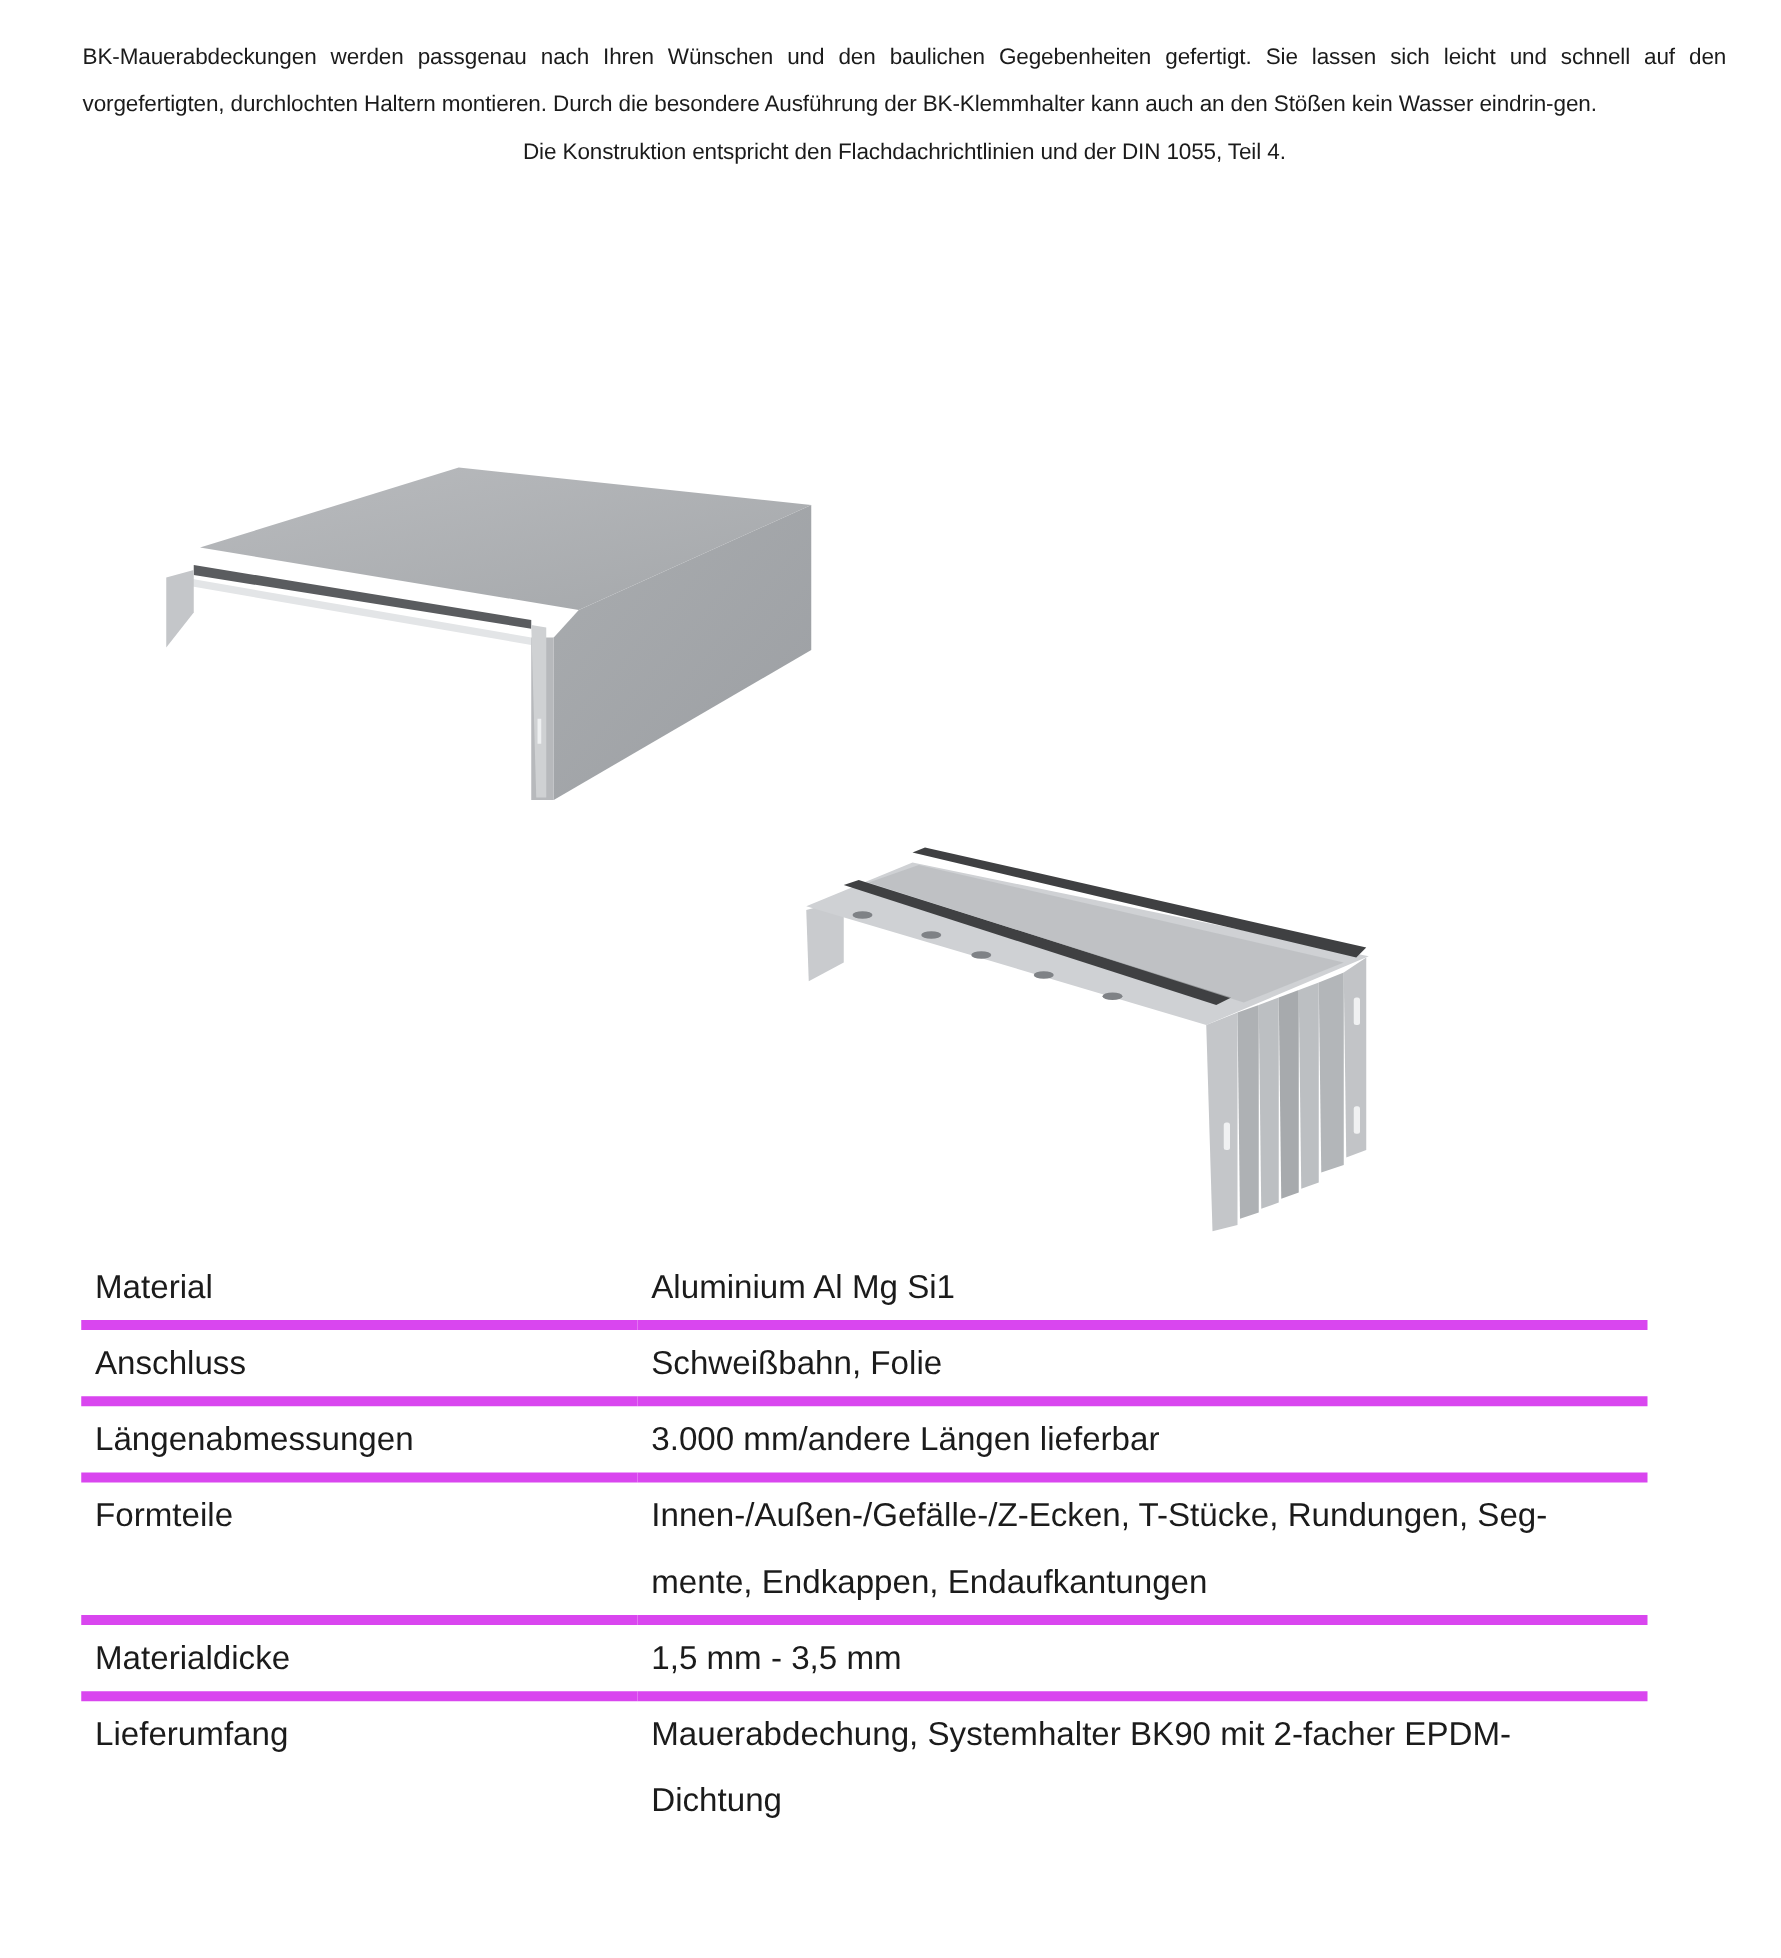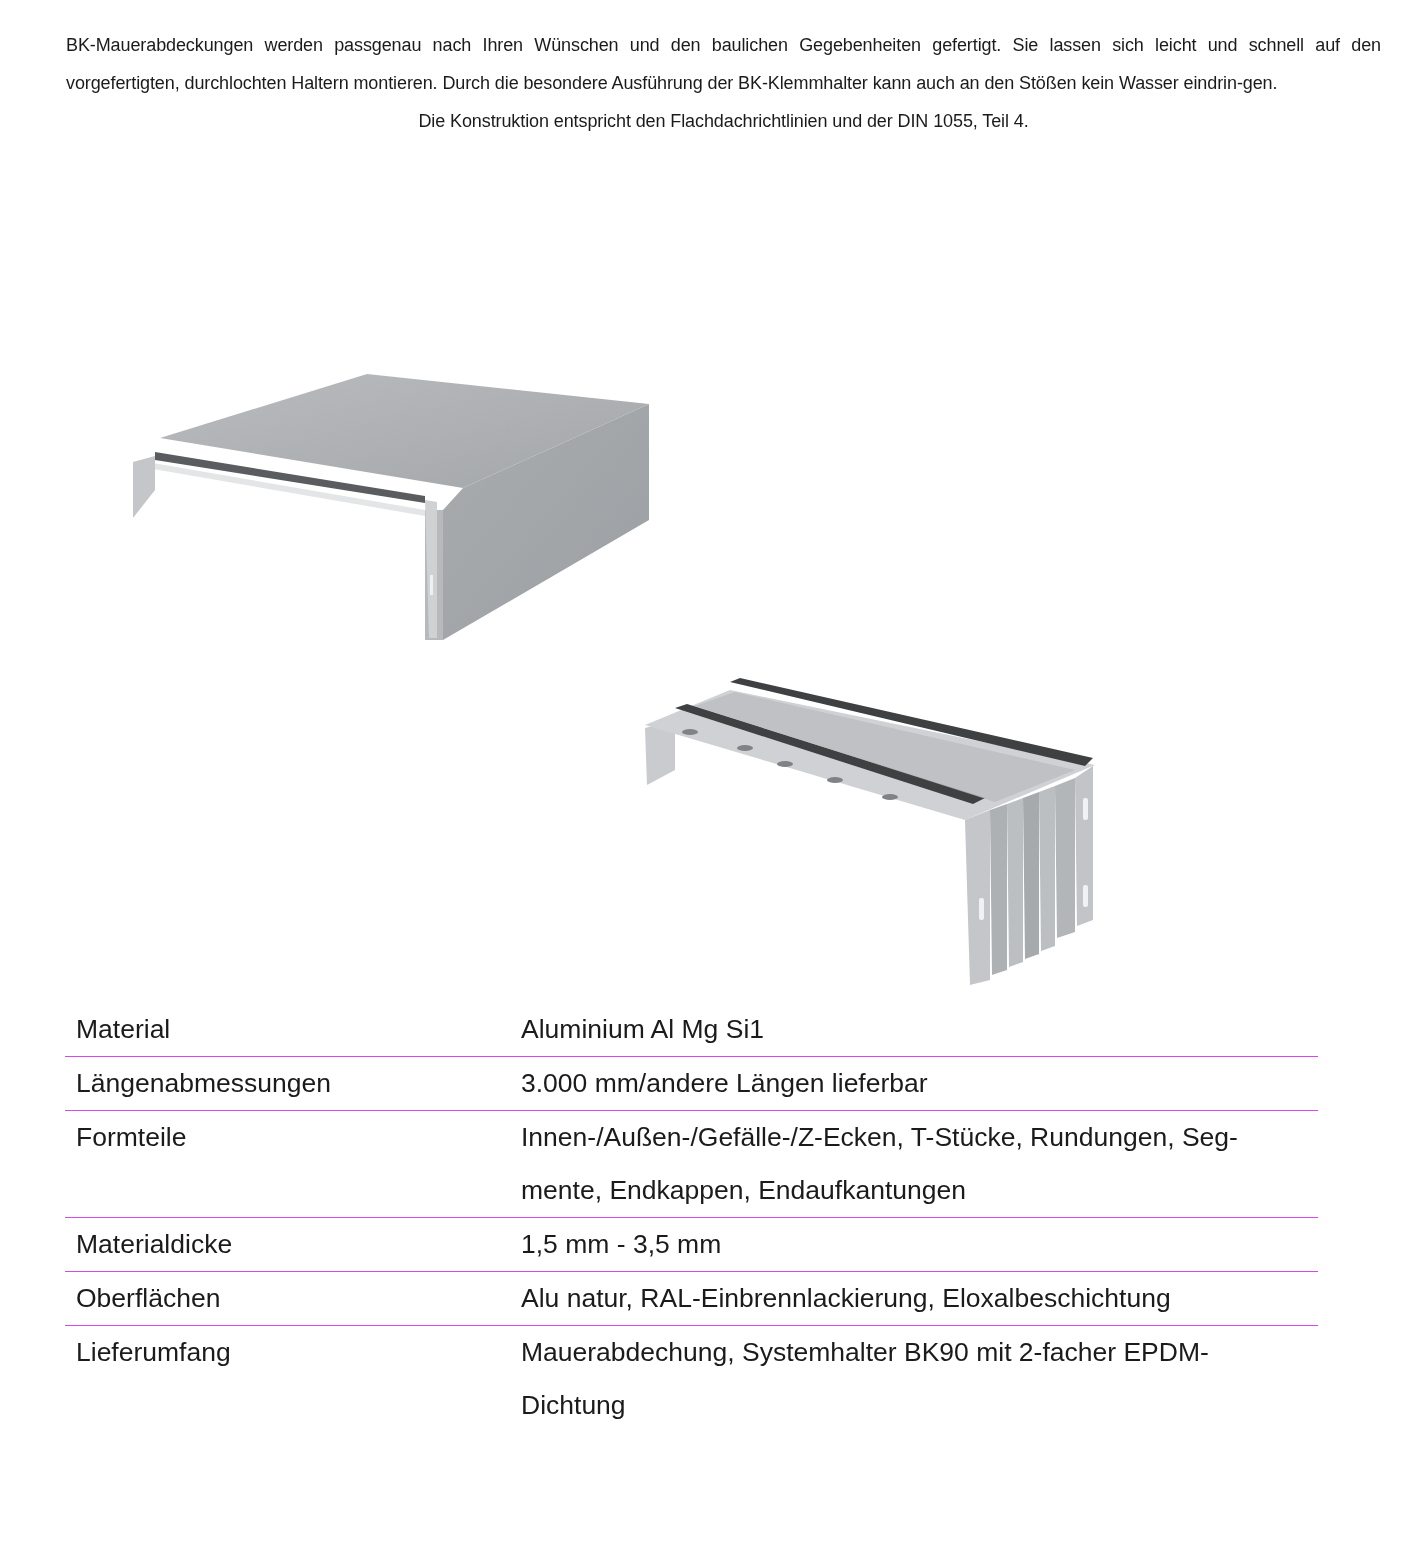--- a/index.html
+++ b/index.html
@@ -7,21 +7,21 @@
          font-family:"Liberation Sans", "DejaVu Sans", sans-serif; color:#1b1b1b; }
   .intro { position:absolute; left:66px; top:26px; width:1315px;
            font-size:18px; line-height:38px; letter-spacing:-0.1px; }
   .intro p { margin:0;text-align:center; }
   .intro .justify { text-align:justify; text-align-last:left; }
   .img1 { position:absolute; left:125px; top:370px; width:540px; height:280px; }
   .img2 { position:absolute; left:635px; top:670px; width:470px; height:320px; }
   .spec { position:absolute; left:65px; top:1003px; width:1253px; border-collapse:collapse; }
   .spec td { font-size:26.5px; padding:0 0 0 11px; vertical-align:top; line-height:53px; }
   .spec td.k { width:434px; }
-  .spec tr { border-bottom:1px solid #d946ef; }
+  .spec tr { border-bottom:8px solid #d946ef; }
   .spec tr:last-child { border-bottom:none; }
 </style>
 </head>
 <body>
 
 <div class="intro">
   <p class="justify">BK-Mauerabdeckungen werden passgenau nach Ihren Wünschen und den baulichen Gegebenheiten gefertigt. Sie lassen sich leicht und schnell auf den vorgefertigten, durchlochten Haltern montieren. Durch die besondere Ausführung der BK-Klemmhalter kann auch an den Stößen kein Wasser eindrin-gen.</p>
   <p>Die Konstruktion entspricht den Flachdachrichtlinien und der DIN 1055, Teil 4.</p>
 </div>
 
@@ -78,33 +78,33 @@
   <rect x="448" y="215" width="5" height="22" rx="2" fill="#f0f1f2"></rect>
 </svg>
 
 <table class="spec">
   <tbody>
     <tr>
       <td class="k">Material</td>
       <td>Aluminium Al Mg Si1</td>
     </tr>
     <tr>
+      <td class="k">Anschluss</td>
+      <td>Schweißbahn, Folie</td>
+    </tr>
+    <tr>
       <td class="k">Längenabmessungen</td>
       <td>3.000 mm/andere Längen lieferbar</td>
     </tr>
     <tr>
       <td class="k">Formteile</td>
       <td style="padding-right:30px;">Innen-/Außen-/Gefälle-/Z-Ecken, T-Stücke, Rundungen, Seg-mente, Endkappen, Endaufkantungen</td>
     </tr>
     <tr>
       <td class="k">Materialdicke</td>
       <td>1,5 mm - 3,5 mm</td>
     </tr>
     <tr>
-      <td class="k">Oberflächen</td>
-      <td>Alu natur, RAL-Einbrennlackierung, Eloxalbeschichtung</td>
-    </tr>
-    <tr>
       <td class="k">Lieferumfang</td>
       <td style="padding-right:30px;">Mauerabdechung, Systemhalter BK90 mit 2-facher EPDM-Dichtung</td>
     </tr>
   </tbody>
 </table>
 
 </body></html>

